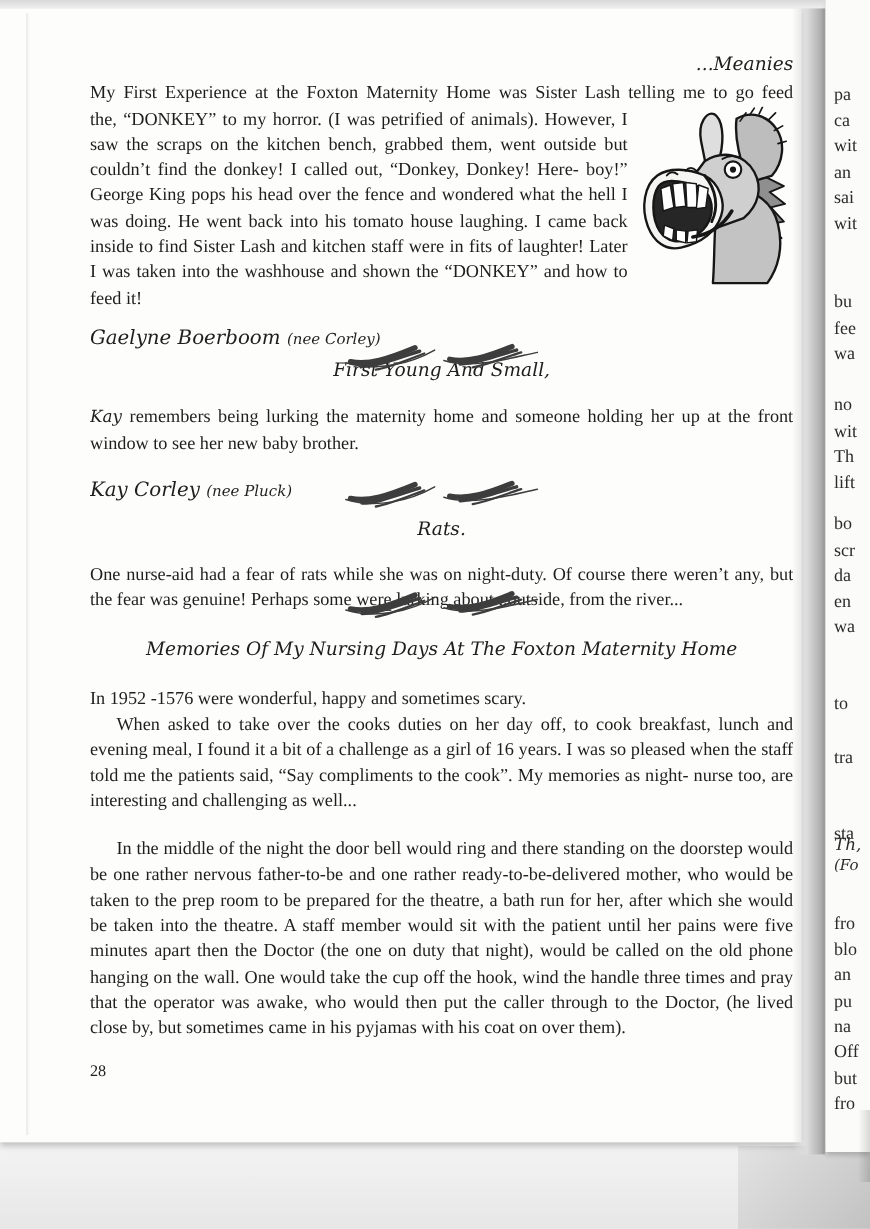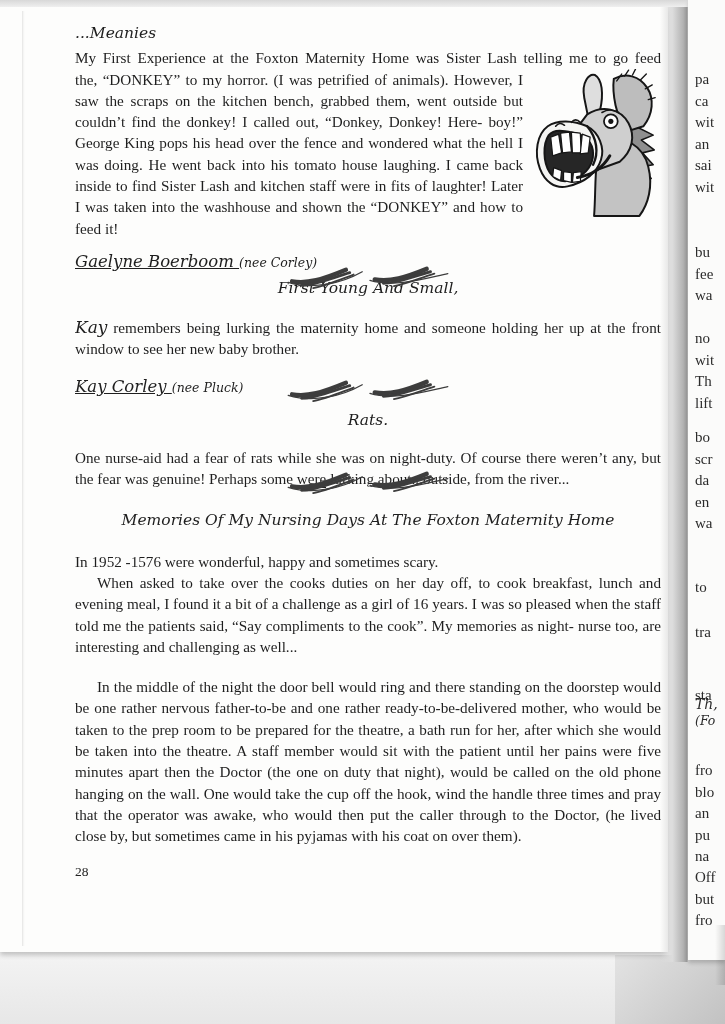--- a/index.html
+++ b/index.html
@@ -53,47 +53,47 @@
   }
   .rp-frag.it{font-style:italic;font-family:"DejaVu Serif",serif;font-size:14px;}
   .rp-frag.sm{font-size:12.5px;}
   
   .content{
     position:absolute;left:75px;top:0;width:586px;height:945px;
     overflow:hidden;
     font-size:15.2px;line-height:21.3px;color:#1e1e1e;
   }
   .title-meanies{
-    margin-top:16px;text-align:left;
+    margin-top:36px;text-align:right;
     font-family:"DejaVu Serif",serif;font-style:italic;font-size:15.5px;
   }
   .para{text-align:justify;}
   .p1-line1{text-align:justify;text-align-last:justify;margin-top:3px;}
   .donkey-float{
     float:right;width:134px;height:150px;margin:0 -6px 2px 10px;
   }
   .aside-line{margin-top:24px;}
   .attrib-block{position:relative;margin-top:12px;}
   .attrib-name{
-    font-family:"DejaVu Serif",serif;font-style:italic;font-size:16.5px;line-height:21px;text-decoration:underline;
+    font-family:"DejaVu Serif",serif;font-style:italic;font-size:16.5px;line-height:21px;
   }
   .attrib-suffix{
     font-family:"DejaVu Serif",serif;font-style:italic;font-size:12.5px;
   }
   .attrib-line2{
     font-family:"DejaVu Serif",serif;font-style:italic;font-size:12.5px;line-height:17px;
   }
   .section-title{
     text-align:center;font-family:"DejaVu Serif",serif;font-style:italic;font-size:15.5px;
   }
   .orn{
     position:absolute;left:50%;transform:translateX(-50%);
     width:168px;height:25px;
   }
-  .lead-italic{font-family:"DejaVu Serif",serif;font-style:italic;font-size:17px;}
+  .lead-italic{font-family:"DejaVu Serif",serif;font-style:italic;font-size:14px;}
   .underline{border-bottom:1.4px solid #1e1e1e;}
   .indent{text-indent:22px;}
   .page-num{margin-top:14px;font-size:13.5px;color:#222;}
 </style>
 </head>
 <body>
 
 <div class="scene">
 
   <div class="backdrop-bottom"></div>

